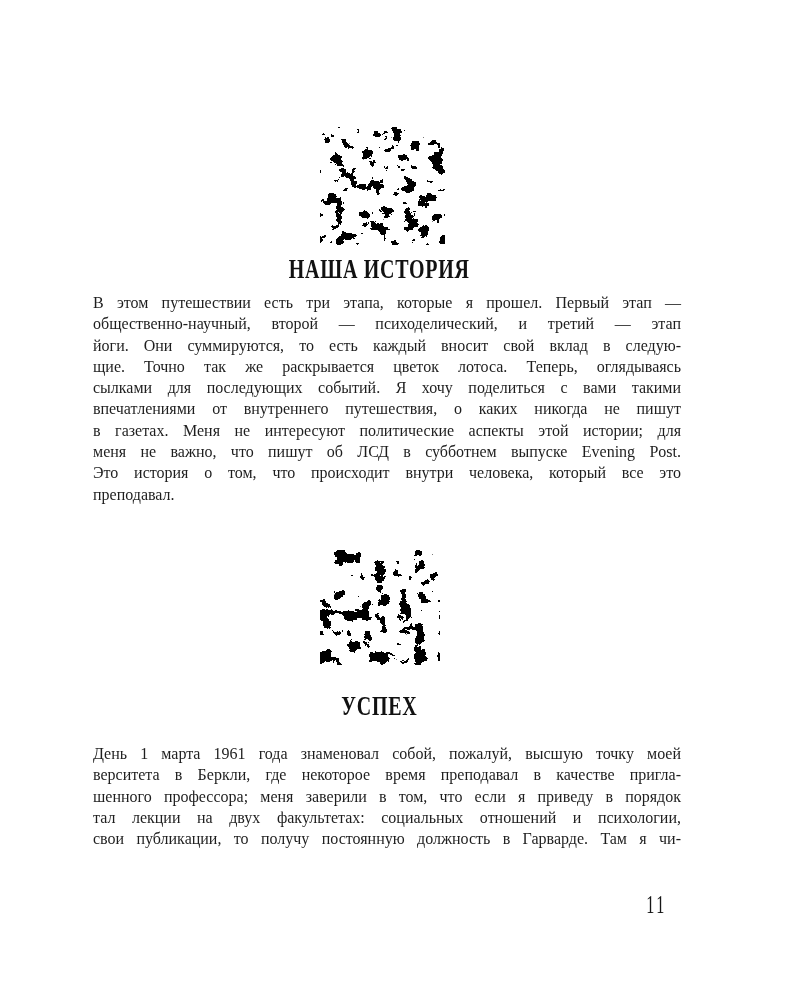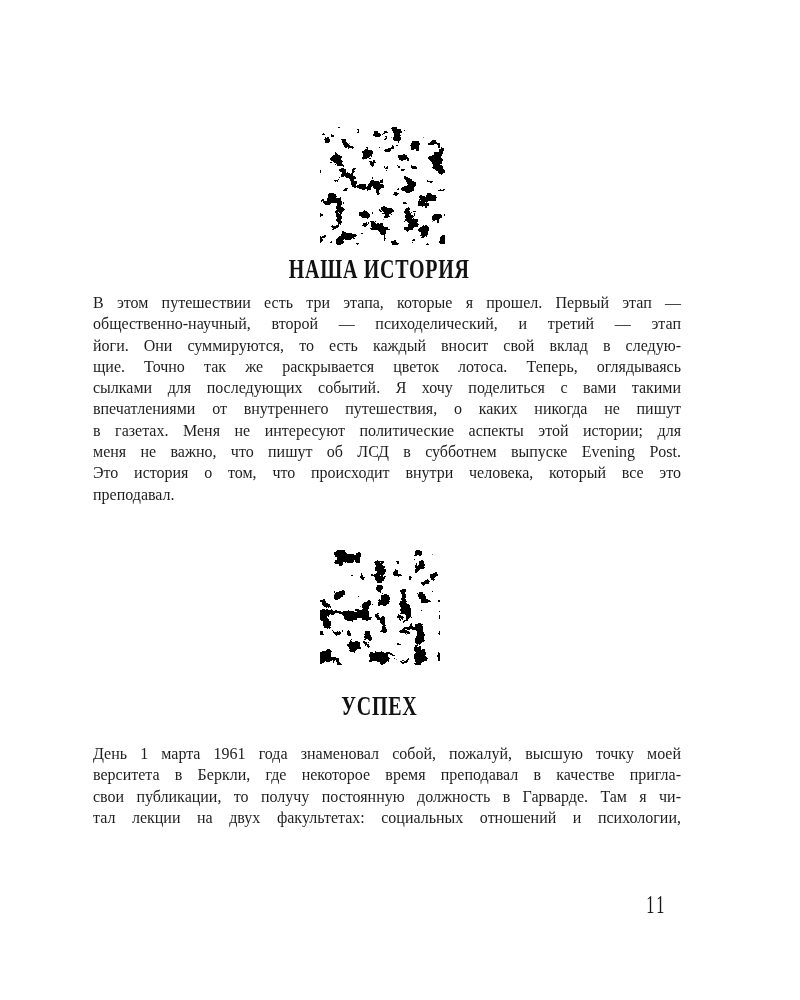--- a/index.html
+++ b/index.html
@@ -164,22 +164,23 @@
       </svg>
     </div>
 
     <div class="heading heading2">
       <span class="headtext">УСПЕХ</span>
     </div>
 
     <div class="para para2">
         <div class="pline">День 1 марта 1961 года знаменовал собой, пожалуй, высшую точку моей</div>
         <div class="pline">верситета в Беркли, где некоторое время преподавал в качестве пригла-</div>
+        <div class="pline">шенного профессора; меня заверили в том, что если я приведу в порядок</div>
+        <div class="pline">тал лекции на двух факультетах: социальных отношений и психологии,</div>
         <div class="pline">свои публикации, то получу постоянную должность в Гарварде. Там я чи-</div>
-        <div class="pline">тал лекции на двух факультетах: социальных отношений и психологии,</div>
       </div>
 
     <div class="pageno">
       <span class="pagenum">11</span>
     </div>
 
   </div>
 </div>
 
 </body></html>

